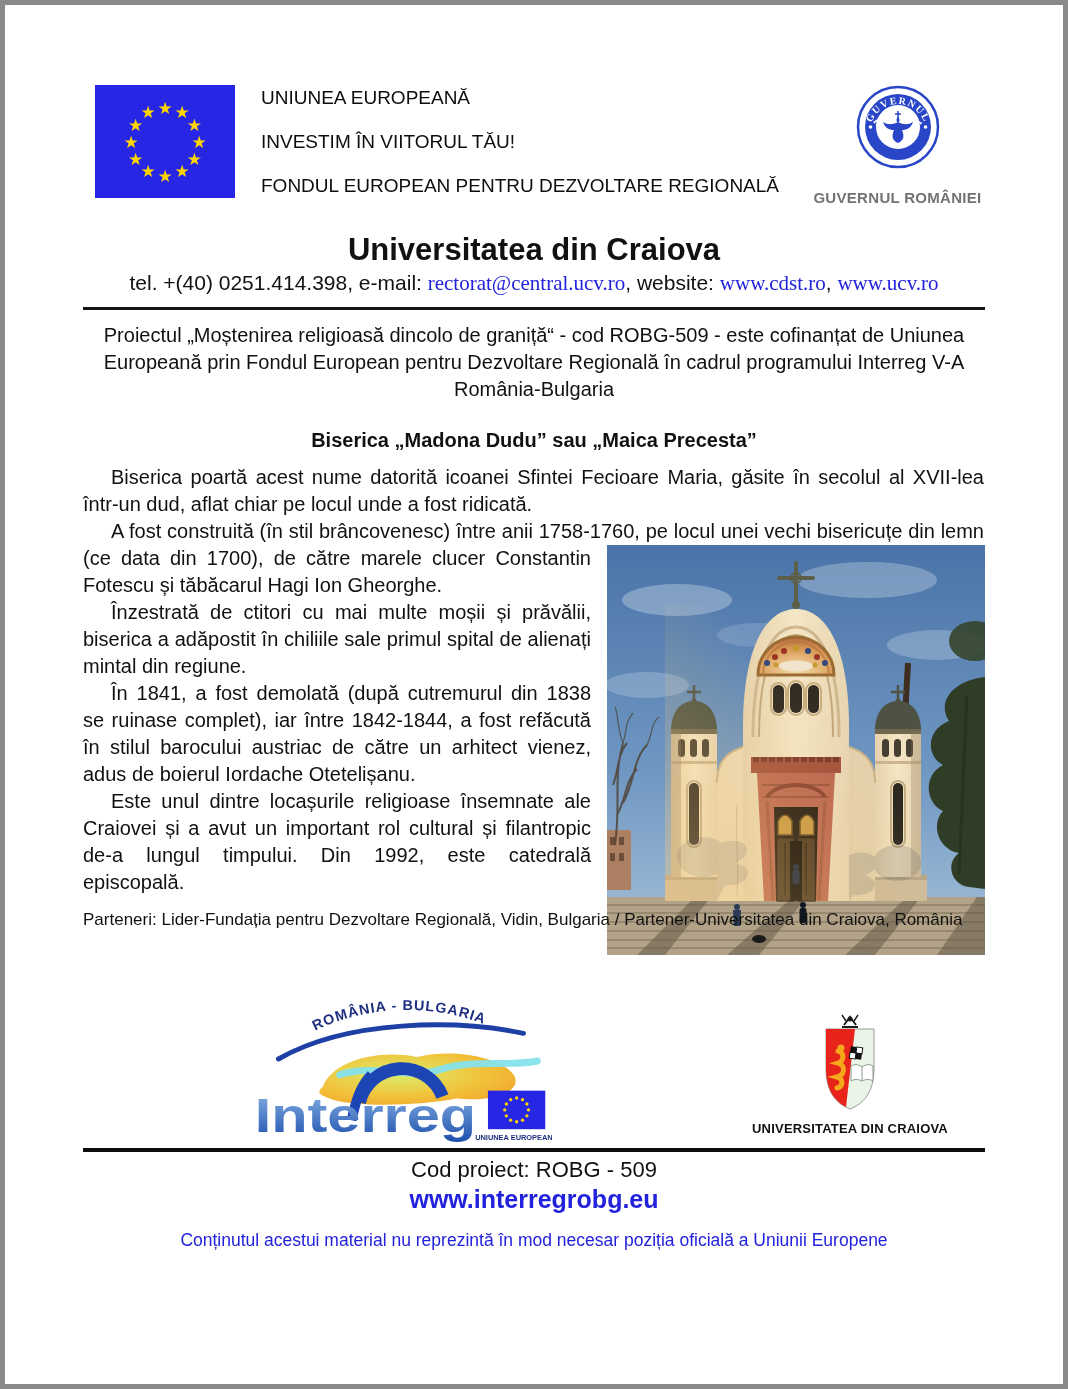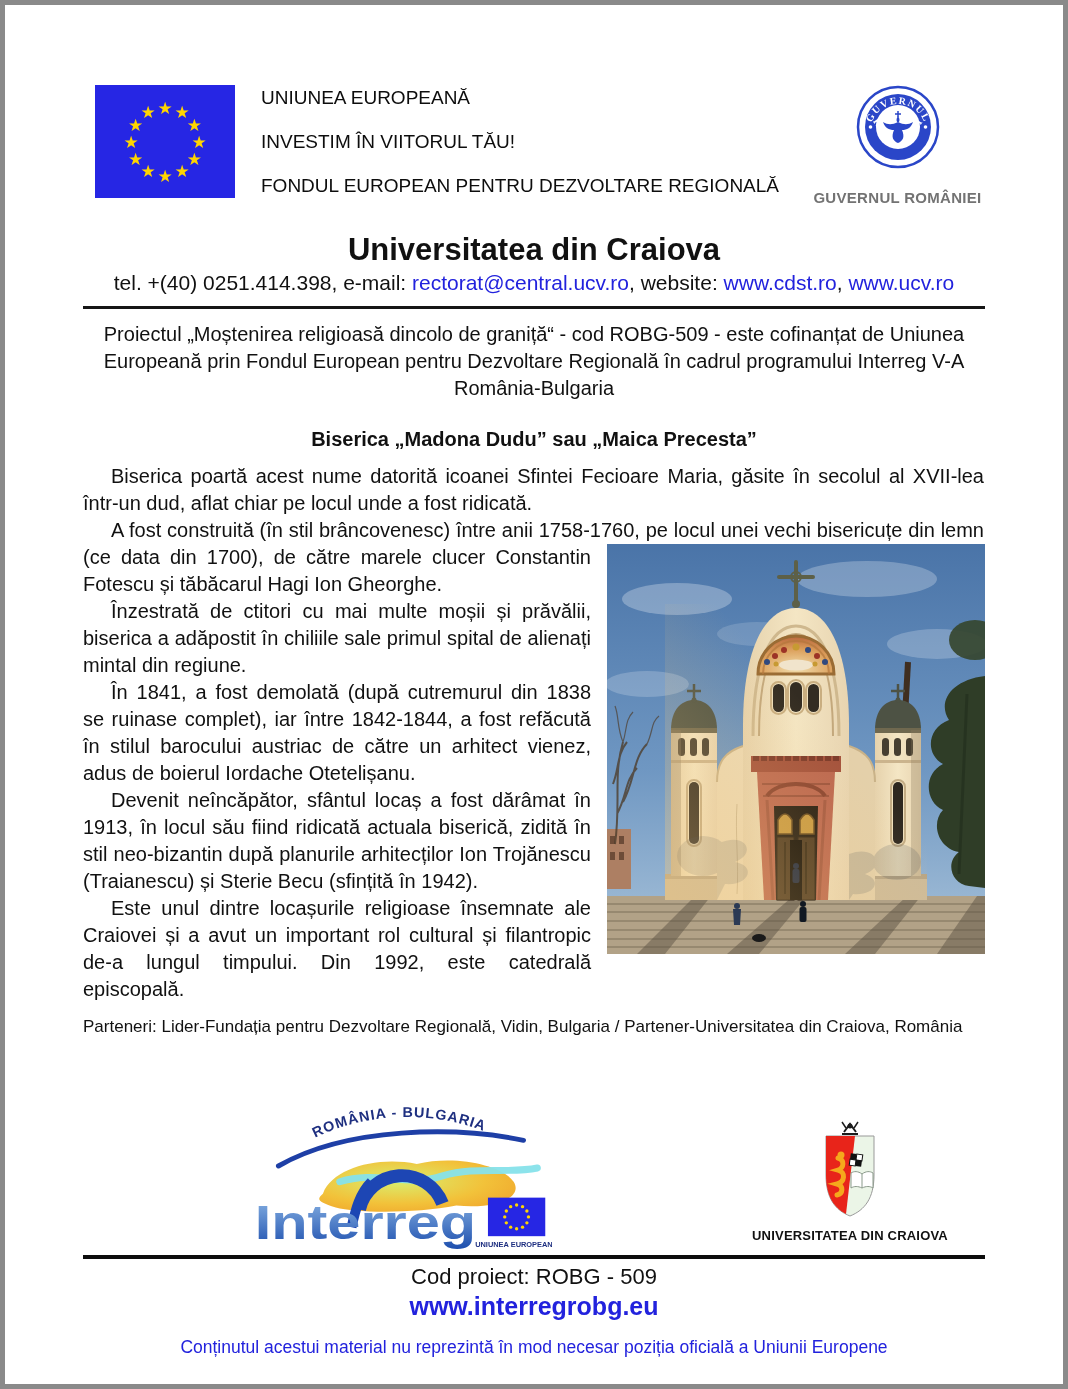--- a/index.html
+++ b/index.html
@@ -15,21 +15,21 @@
   .eu-flag { width:140px; height:113px; flex:0 0 auto; margin-left:12px; }
   .hdr-lines { display:flex; flex-direction:column; justify-content:space-between;
     height:110px; margin-left:26px; padding:2px 0; font-size:19px; color:#0d0d0d; }
   .gov-block { margin-left:auto; width:175px; text-align:center; }
   .gov-label { margin-top:16px; font-size:15px; font-weight:bold; color:#737373; letter-spacing:.3px; }
 
   
   .uni-title { text-align:center; font-size:31px; font-weight:bold; margin:26px 0 0; }
   .uni-address { text-align:center; font-size:21px; margin-top:8px; }
   .uni-contact { text-align:center; font-size:21px; margin-top:3px; }
-  .blue { color:#2222dd; }
+  .blue { color:#2222dd;font-family:Liberation Serif, serif; }
   .rule1 { border:none; border-top:3px solid #161616; margin:11px 0 0; }
   .rule2 { border:none; border-top:4px solid #0d0d0d; margin:4px 0 0; }
 
   .project-statement { text-align:center; font-size:20px; line-height:27px; margin-top:12px; }
   .article-heading { text-align:center; font-size:20px; font-weight:bold; margin:26px 0 0; }
 
   
   .article-body { margin-top:12px; font-size:20px; line-height:27px; text-align:justify; }
   .float-pusher { float:right; width:1px; height:81px; }
   .church-photo { float:right; clear:right; width:378px; height:410px; margin:0 0 8px 16px; }
@@ -324,21 +324,20 @@
                 <rect x="192.5" y="363" width="7" height="15" rx="2"></rect>
               </g>
             <ellipse cx="152" cy="394" rx="7" ry="4" fill="#1a1a1a"></ellipse>
           </g>
         </svg>
       </div>
       <p>Biserica poartă acest nume datorită icoanei Sfintei Fecioare Maria, găsite în secolul al XVII-lea într-un dud, aflat chiar pe locul unde a fost ridicată.</p>
       <p>A fost construită (în stil brâncovenesc) între anii 1758-1760, pe locul unei vechi bisericuțe din lemn (ce data din 1700), de către marele clucer Constantin Fotescu și tăbăcarul Hagi Ion Gheorghe.</p>
       <p>Înzestrată de ctitori cu mai multe moșii și prăvălii, biserica a adăpostit în chiliile sale primul spital de alienați mintal din regiune.</p>
       <p>În 1841, a fost demolată (după cutremurul din 1838 se ruinase complet), iar între 1842-1844, a fost refăcută în stilul barocului austriac de către un arhitect vienez, adus de boierul Iordache Otetelișanu.</p>
-      <p>Devenit neîncăpător, sfântul locaș a fost dărâmat în 1913, în locul său fiind ridicată actuala biserică, zidită în stil neo-bizantin după planurile arhitecților Ion Trojănescu (Traianescu) și Sterie Becu (sfințită în 1942).</p>
       <p>Este unul dintre locașurile religioase însemnate ale Craiovei și a avut un important rol cultural și filantropic de-a lungul timpului. Din 1992, este catedrală episcopală.</p>
     </div>
 
     <div class="partners">Parteneri: Lider-Fundația pentru Dezvoltare Regională, Vidin, Bulgaria / Partener-Universitatea din Craiova, România</div>
 
     <div class="logos-row">
       <div class="logo-cell cell-mid">
         <svg viewBox="0 0 305 170" width="305" height="170">
           <defs>
             <linearGradient id="ig" x1="0" y1="0" x2="0" y2="1">

